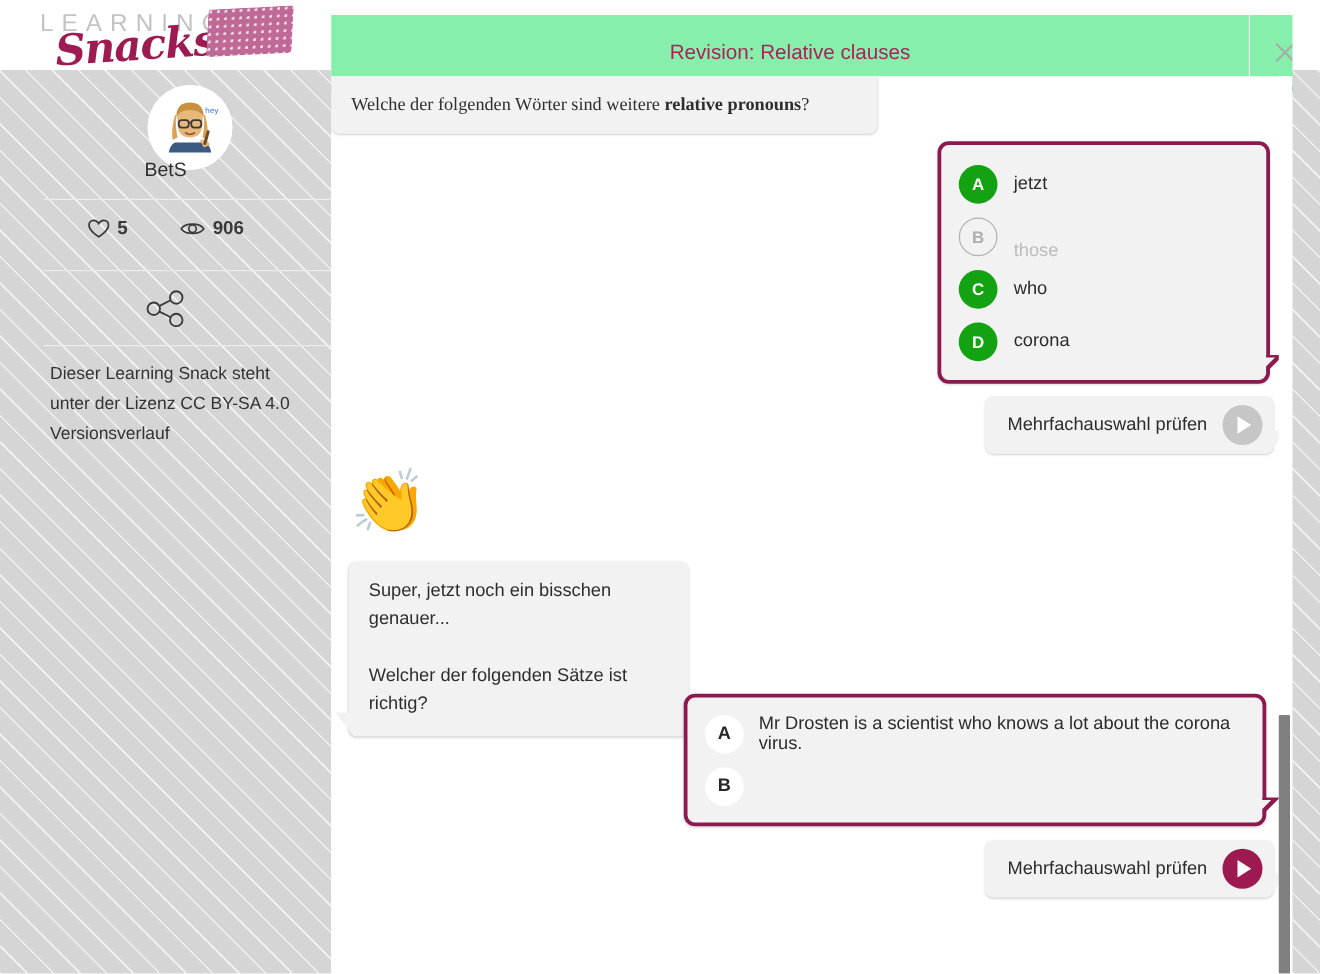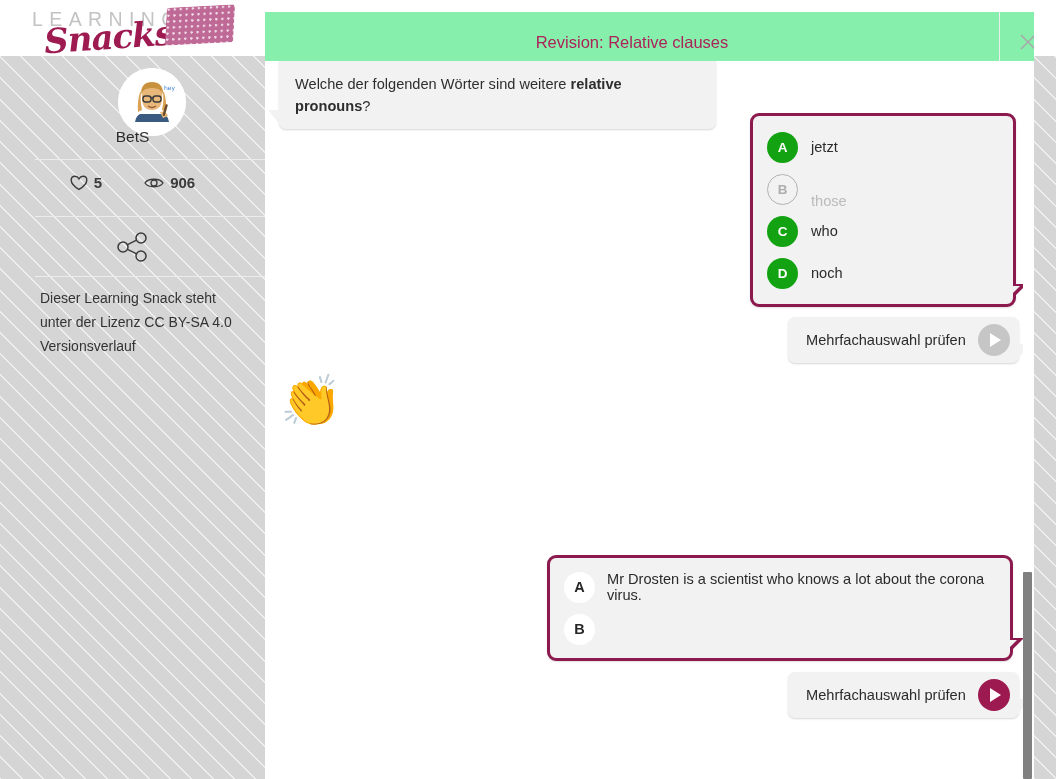--- a/index.html
+++ b/index.html
@@ -241,25 +241,26 @@
     right: -11px;
     bottom: 4px;
     width: 0; height: 0;
     border-style: solid;
     border-width: 15px 12px 0 0;
     border-color: #f2f2f2 transparent transparent transparent;
   }
 
   
   #q1-bubble {
-    left: 14px;
+    left: 0;
     top: 0px;
     width: 437px;
     padding: 12px 16px 12px 16px;
     border-radius: 0 0 7px 7px;
+    font-family: Liberation Serif, serif;
   }
   #q1-bubble b { font-weight: bold; }
 
   
   .answer-card {
     position: absolute;
     background: #f2f2f2;
     border: 3px solid #8d1a4e;
     border-radius: 9px;
     box-shadow: 0 1px 2px rgba(0,0,0,0.13);
@@ -517,35 +518,39 @@
       <div class="opt-row">
         <div class="badge outline">B</div>
         <div class="opt-label dim">those</div>
       </div>
       <div class="opt-row">
         <div class="badge green">C</div>
         <div class="opt-label">who</div>
       </div>
       <div class="opt-row">
         <div class="badge green">D</div>
-        <div class="opt-label">noch</div>
+        <div class="opt-label">corona</div>
       </div>
       <div class="card-tail"></div>
       <div class="card-tail-inner"></div>
     </div>
 
     <div id="check1" class="check-btn tail-right">
       <span class="lbl">Mehrfachauswahl prüfen</span>
       <span class="play inactive">
           <span class="tri"></span>
         </span>
     </div>
 
     <div id="clap">👏</div>
 
+    <div id="q2-bubble" class="bubble tail-left">
+      <div>Super, jetzt noch ein bisschen genauer...</div>
+      <div class="line2">Welcher der folgenden Sätze ist richtig?</div>
+    </div>
 
     <div id="card2" class="answer-card">
       <div class="opt-row">
         <div class="badge white">A</div>
         <div class="opt-label">Mr Drosten is a scientist who knows a lot about the corona virus.</div>
       </div>
       <div class="opt-row">
         <div class="badge white">B</div>
       </div>
       <div class="card-tail"></div>

